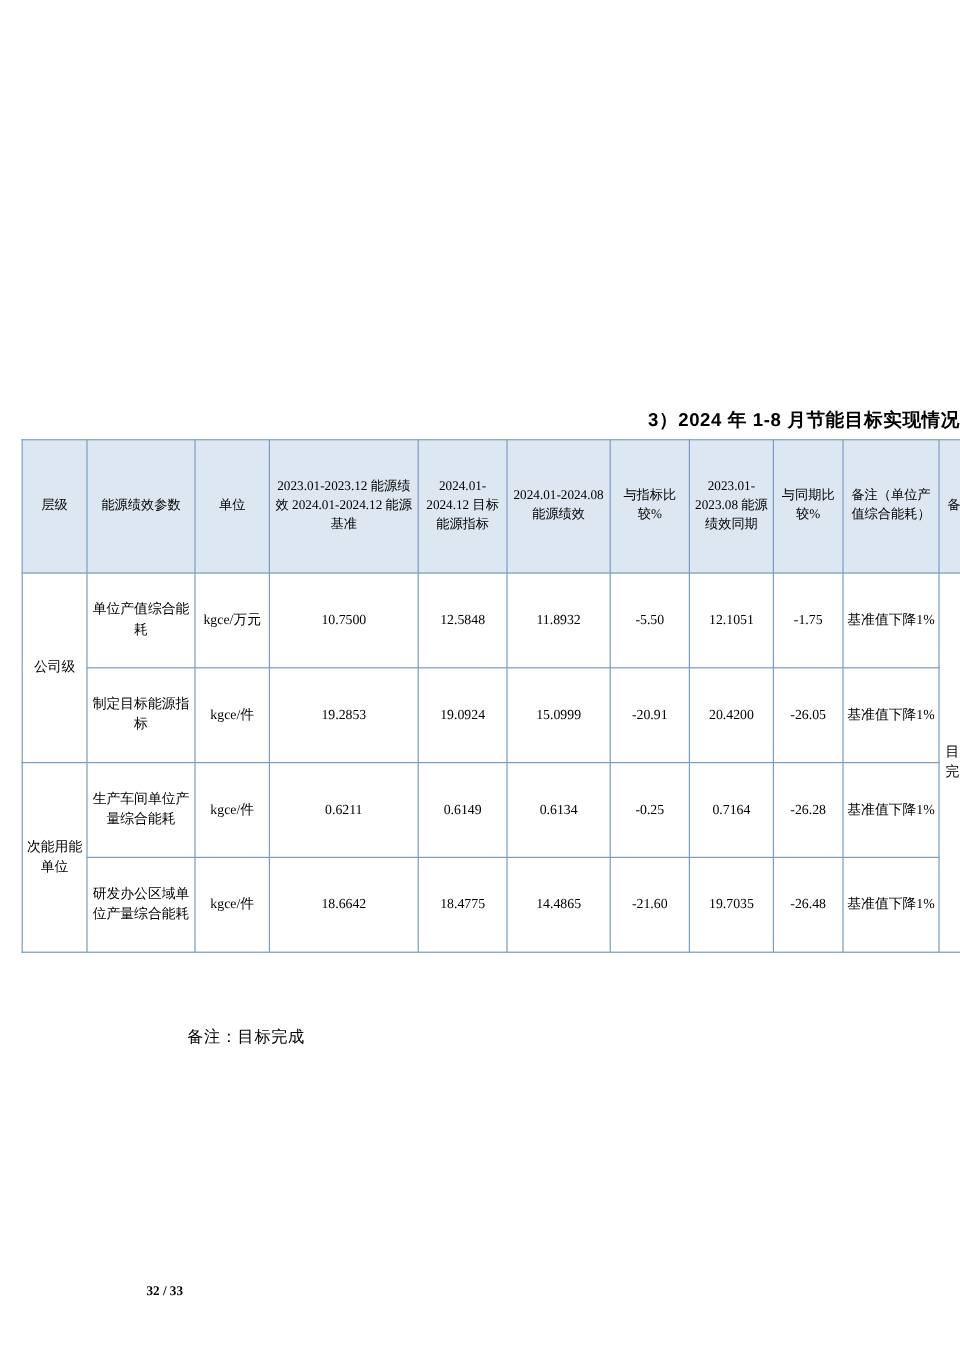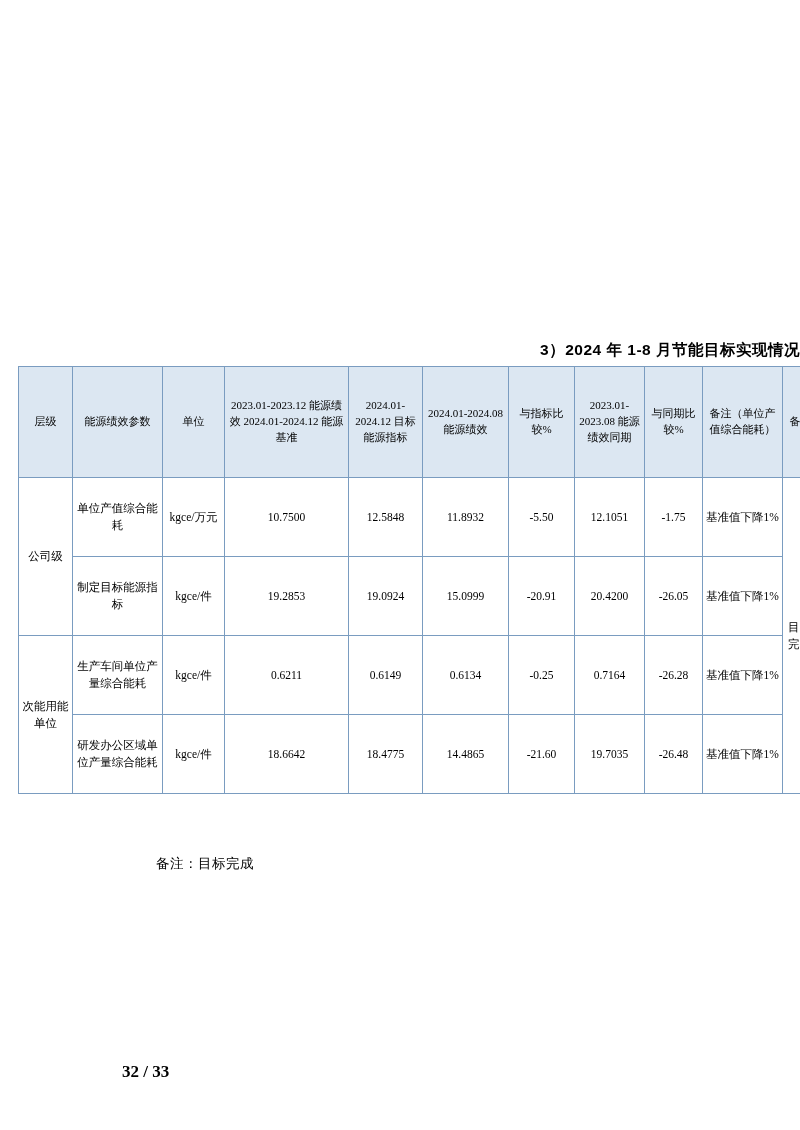--- a/index.html
+++ b/index.html
@@ -82,21 +82,21 @@
     left: 112px;
     font-size: 13.5px;
     font-family: "Liberation Serif", "DejaVu Serif", serif;
     letter-spacing: 0.5px;
     margin-left: 44px;
   }
   .page-number {
     position: absolute;
     bottom: 48px;
     left: 122px;
-    font-size: 17px;
+    font-size: 11px;
     font-weight: bold;
     font-family: "Liberation Serif", "DejaVu Serif", serif;
   }
   
   col.c0 { width: 54px; }
   col.c1 { width: 90px; }
   col.c2 { width: 62px; }
   col.c3 { width: 124px; }
   col.c4 { width: 74px; }
   col.c5 { width: 86px; }

